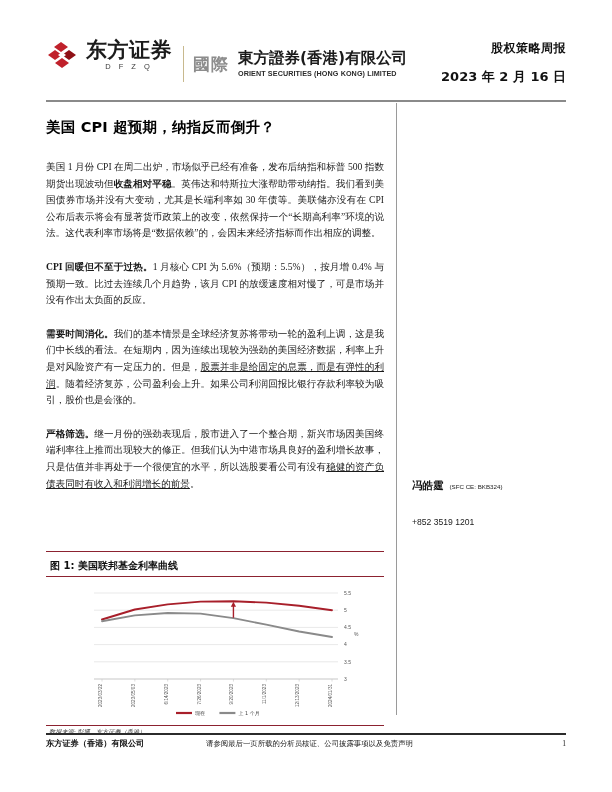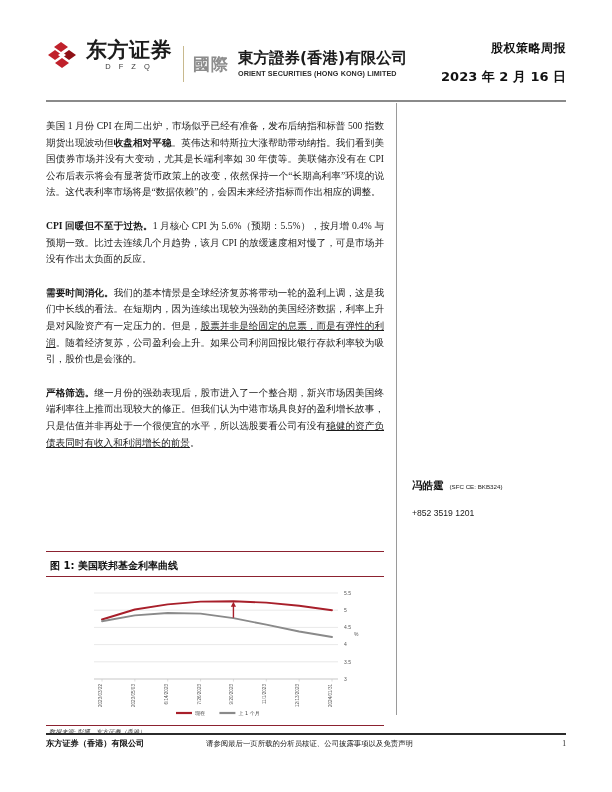--- a/index.html
+++ b/index.html
@@ -156,21 +156,21 @@
   }
   .analyst-role {
     font-family: "DejaVu Sans", sans-serif;
     font-size: 10.5px; font-weight: bold; color: #111;
     margin-top: 11px;
   }
   .analyst-phone, .analyst-email {
     font-family: "Liberation Sans", sans-serif;
     font-size: 8.6px; color: #1a1a1a; line-height: 13px;
   }
-  .analyst-phone { margin-top: 14px; }
+  .analyst-phone { margin-top: 23px; }
 
   
   .footer-rule {
     position: absolute; left: 46px; top: 733px;
     width: 520px; height: 1.6px; background: #2b2b2b;
   }
   .footer {
     position: absolute; left: 46px; top: 738px;
     width: 520px;
     display: flex; align-items: baseline;
@@ -235,20 +235,21 @@
     <div class="header-right">
       <div class="doc-type">股权策略周报</div>
       <div class="doc-date">2023 年 2 月 16 日</div>
     </div>
   </div>
   <div class="hdr-rule"></div>
 
   <div class="vsep"></div>
 
   <div class="main">
+    <div class="title">美国 CPI 超预期，纳指反而倒升？</div>
     <div class="para"><span>美国 1 月份 CPI 在周二出炉，市场似乎已经有准备，发布后纳指和标普 500 指数期货出现波动但</span><span class="lead">收盘相对平稳</span><span>。英伟达和特斯拉大涨帮助带动纳指。我们看到美国债券市场并没有大变动，尤其是长端利率如 30 年债等。美联储亦没有在 CPI 公布后表示将会有显著货币政策上的改变，依然保持一个“长期高利率”环境的说法。这代表利率市场将是“数据依赖”的，会因未来经济指标而作出相应的调整。</span></div>
     <div class="para"><span class="lead">CPI 回暖但不至于过热。</span><span>1 月核心 CPI 为 5.6%（预期：5.5%），按月增 0.4% 与预期一致。比过去连续几个月趋势，该月 CPI 的放缓速度相对慢了，可是市场并没有作出太负面的反应。</span></div>
     <div class="para"><span class="lead">需要时间消化。</span><span>我们的基本情景是全球经济复苏将带动一轮的盈利上调，这是我们中长线的看法。在短期内，因为连续出现较为强劲的美国经济数据，利率上升是对风险资产有一定压力的。但是，</span><span class="u">股票并非是给固定的息票，而是有弹性的利润</span><span>。随着经济复苏，公司盈利会上升。如果公司利润回报比银行存款利率较为吸引，股价也是会涨的。</span></div>
     <div class="para"><span class="lead">严格筛选。</span><span>继一月份的强劲表现后，股市进入了一个整合期，新兴市场因美国终端利率往上推而出现较大的修正。但我们认为中港市场具良好的盈利增长故事，只是估值并非再处于一个很便宜的水平，所以选股要看公司有没有</span><span class="u">稳健的资产负债表同时有收入和利润增长的前景</span><span>。</span></div>
   </div>
 
   <div class="sidebar">
     <div class="analyst-row">
       <span class="analyst-name">冯皓霆</span>
       <span class="analyst-sfc">(SFC CE: BKB324)</span>

